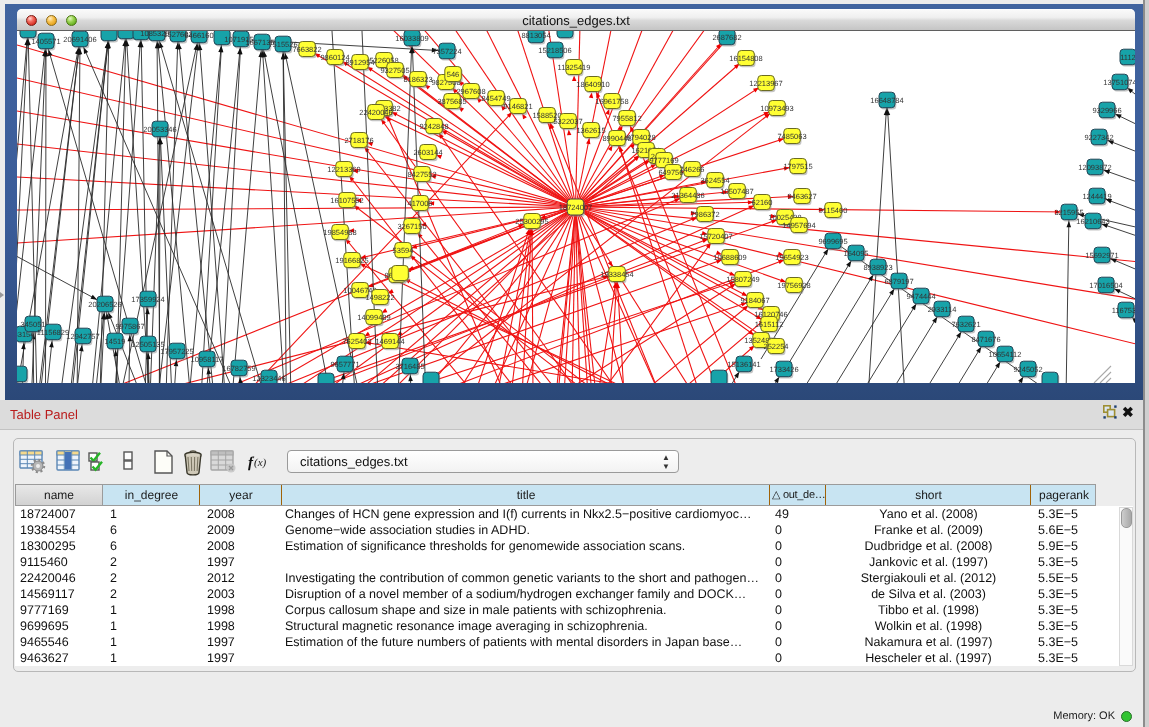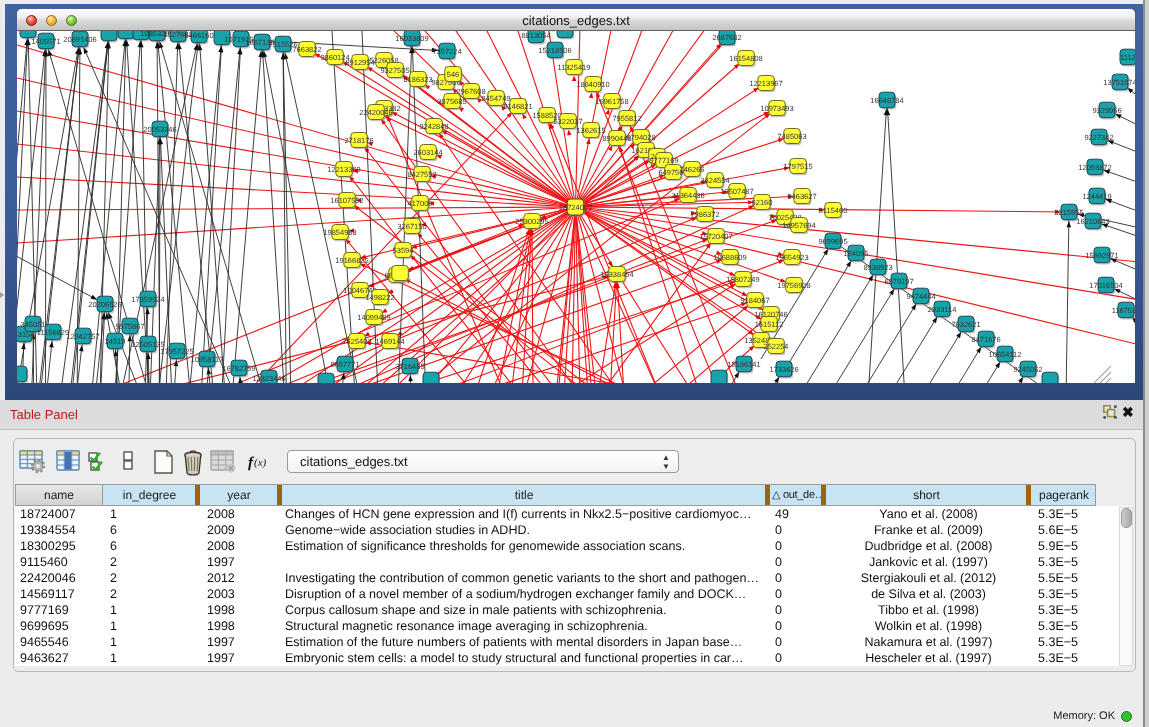--- a/index.html
+++ b/index.html
@@ -33,21 +33,21 @@
 #panel { position:absolute; left:13px; top:438px; width:1123px; height:234px;
   background:#ededed; border:1px solid #b8b8b8; border-radius:5px; }
 .dropdown { position:absolute; left:287px; top:450px; width:392px; height:23px;
   background:linear-gradient(180deg,#ffffff,#f2f2f2); border:1px solid #9a9a9a; border-radius:4px;
   font-size:13px; color:#111; line-height:21px; padding-left:12px; }
 .dropdown .arr { position:absolute; right:8px; top:2px; font-size:8px; color:#333; line-height:9px; }
 
 #grid-hdr { position:absolute; left:15px; top:484px; width:1081px; height:22px;
   background:#c8e4f2; border:1px solid #9b9b9b; }
 .hcell { position:absolute; top:0; height:20px; font-size:12px; white-space:nowrap; overflow:hidden; color:#1a1a1a;
-  text-align:center; line-height:20px; border-right:5px solid #a16207; }
+  text-align:center; line-height:20px; border-right:1px solid #a16207; }
 #gridbody { position:absolute; left:15px; top:506px; width:1118px; height:160px; background:#fff; }
 .trow { position:absolute; left:15px; width:1118px; height:16px; font-size:12.5px; color:#111; }
 .trow span { position:absolute; top:0; line-height:16px; white-space:nowrap; overflow:hidden; }
 .c1 { left:5px;  width:85px; }
 .c2 { left:95px; width:90px; }
 .c3 { left:192px;width:80px; }
 .c4 { left:270px;width:485px; }
 .c5 { left:760px;width:50px; }
 .c6 { left:811px;width:205px; text-align:center; }
 .c7 { left:1023px;width:70px; }
@@ -1028,21 +1028,20 @@
       <span class="c3">1997</span>
 <span class="c4">Estimation of the future numbers of patients with mental disorders in Japan base…</span>
       <span class="c5">0</span>
       <span class="c6">Nakamura et al. (1997)</span>
       <span class="c7">5.3E−5</span>
     </div>
 <div class="trow" style="top:650px">
 <span class="c1">9463627</span>
       <span class="c2">1</span>
       <span class="c3">1997</span>
-<span class="c4">Embryonic stem cells: a model to study structural and functional properties in car…</span>
       <span class="c5">0</span>
       <span class="c6">Hescheler et al. (1997)</span>
       <span class="c7">5.3E−5</span>
     </div>
   <div id="sbar"></div>
     <div id="sthumb"></div>
   <div id="memory">Memory: OK</div>
     <div id="memdot"></div>
   <svg width="280" height="28" viewBox="0 0 280 28" style="position:absolute;left:18px;top:448px">
       <rect x="2" y="3" width="22" height="17" fill="#eef4fb" stroke="#5b87b5" stroke-width="1.4" rx="1"></rect>

